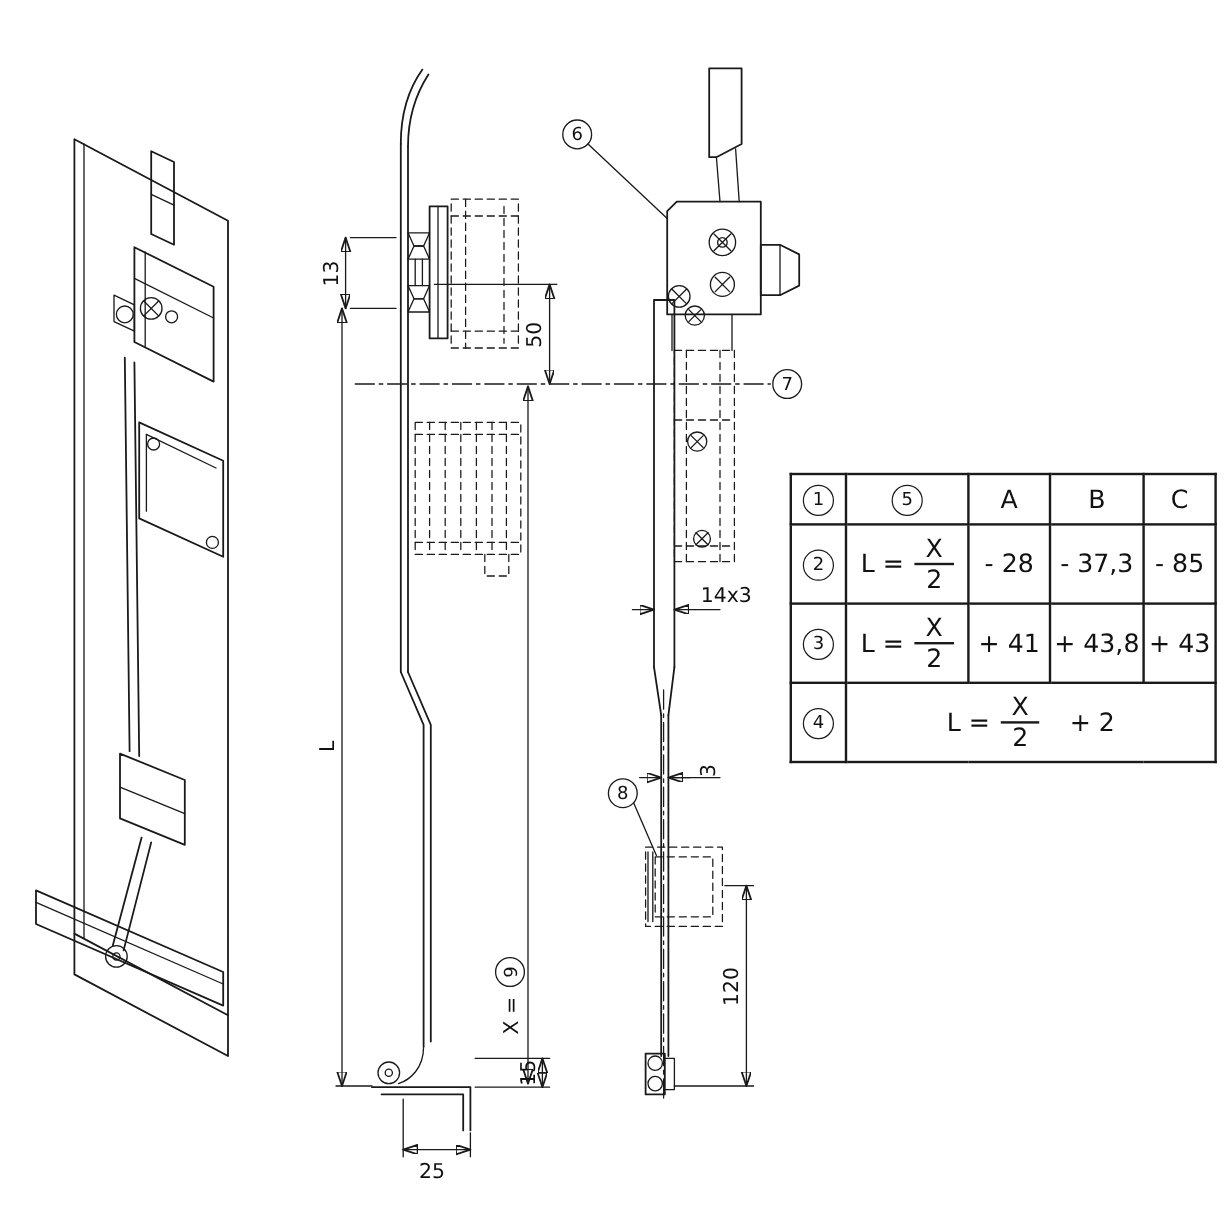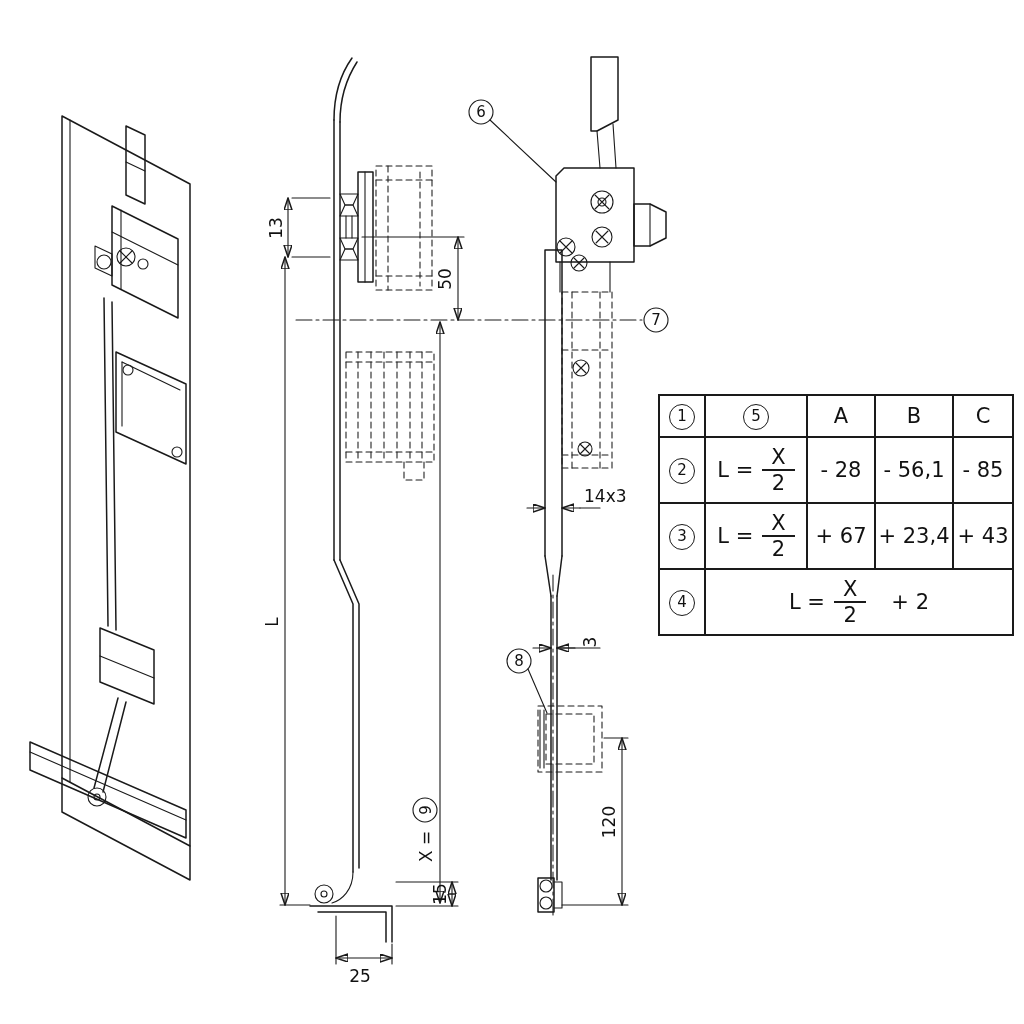--- a/index.html
+++ b/index.html
@@ -229,36 +229,36 @@
       <td>
         <div class="formula">
           <span>L =</span>
           <span class="frac">
             <span class="top">X</span>
             <span>2</span>
           </span>
         </div>
       </td>
       <td>- 28</td>
-      <td>- 56,1</td>
+      <td>- 37,3</td>
       <td>- 85</td>
     </tr>
     <tr class="row">
       <td><span class="circ">3</span></td>
       <td>
         <div class="formula">
           <span>L =</span>
           <span class="frac">
             <span class="top">X</span>
             <span>2</span>
           </span>
         </div>
       </td>
-      <td>+ 67</td>
-      <td>+ 23,4</td>
+      <td>+ 41</td>
+      <td>+ 43,8</td>
       <td>+ 43</td>
     </tr>
     <tr class="row">
       <td><span class="circ">4</span></td>
       <td colspan="4">
         <div class="formula">
           <span>L =</span>
           <span class="frac">
             <span class="top">X</span>
             <span>2</span>

